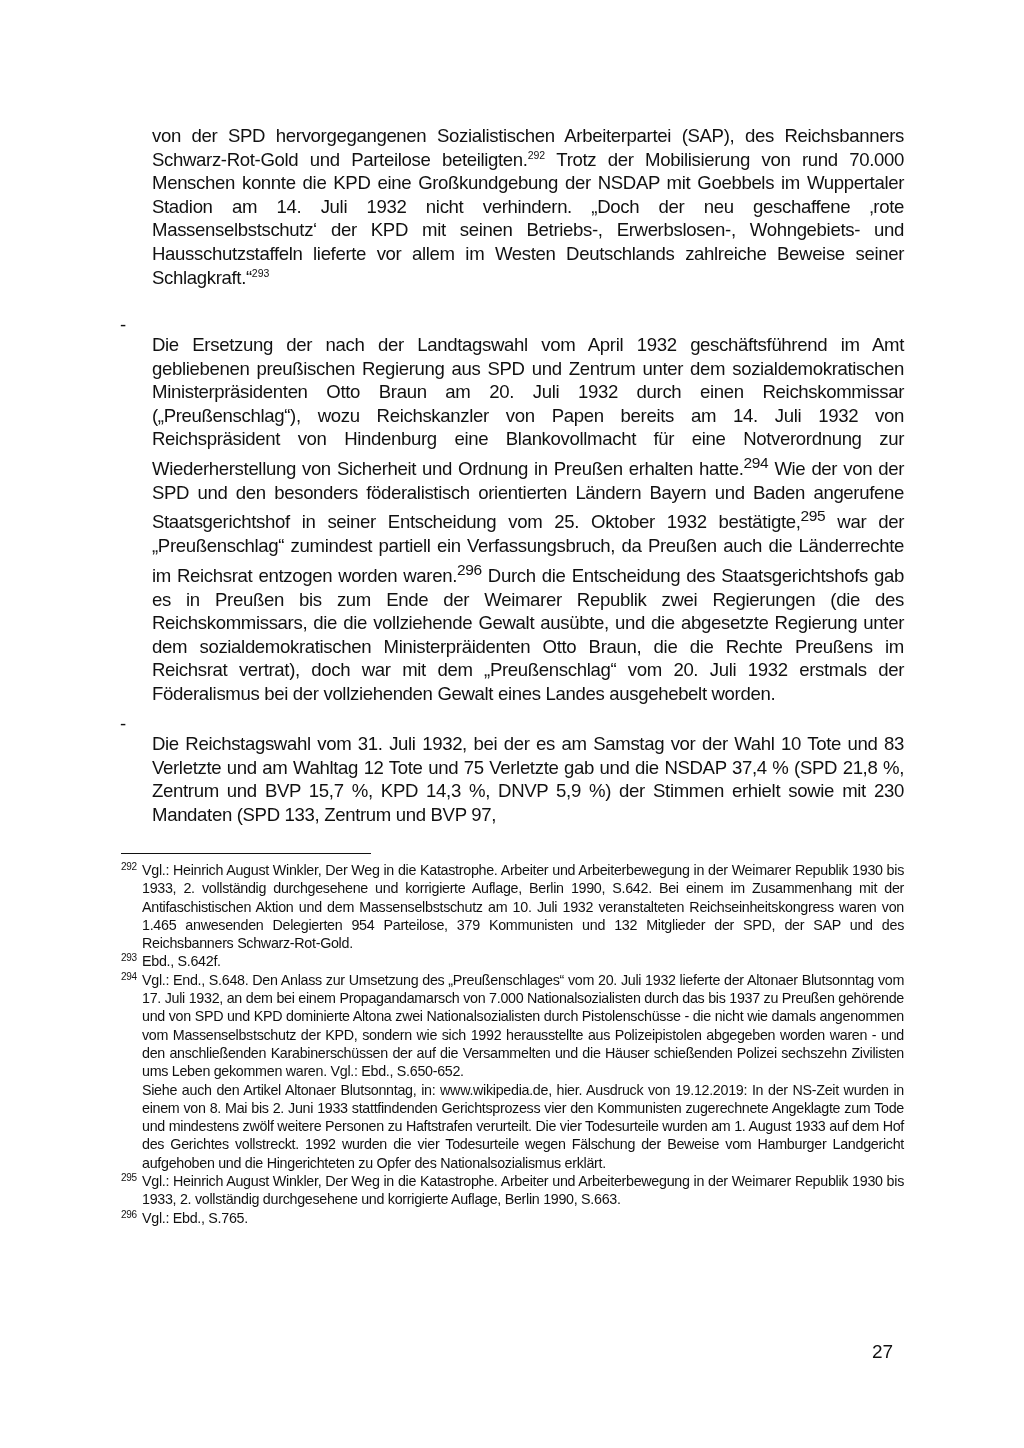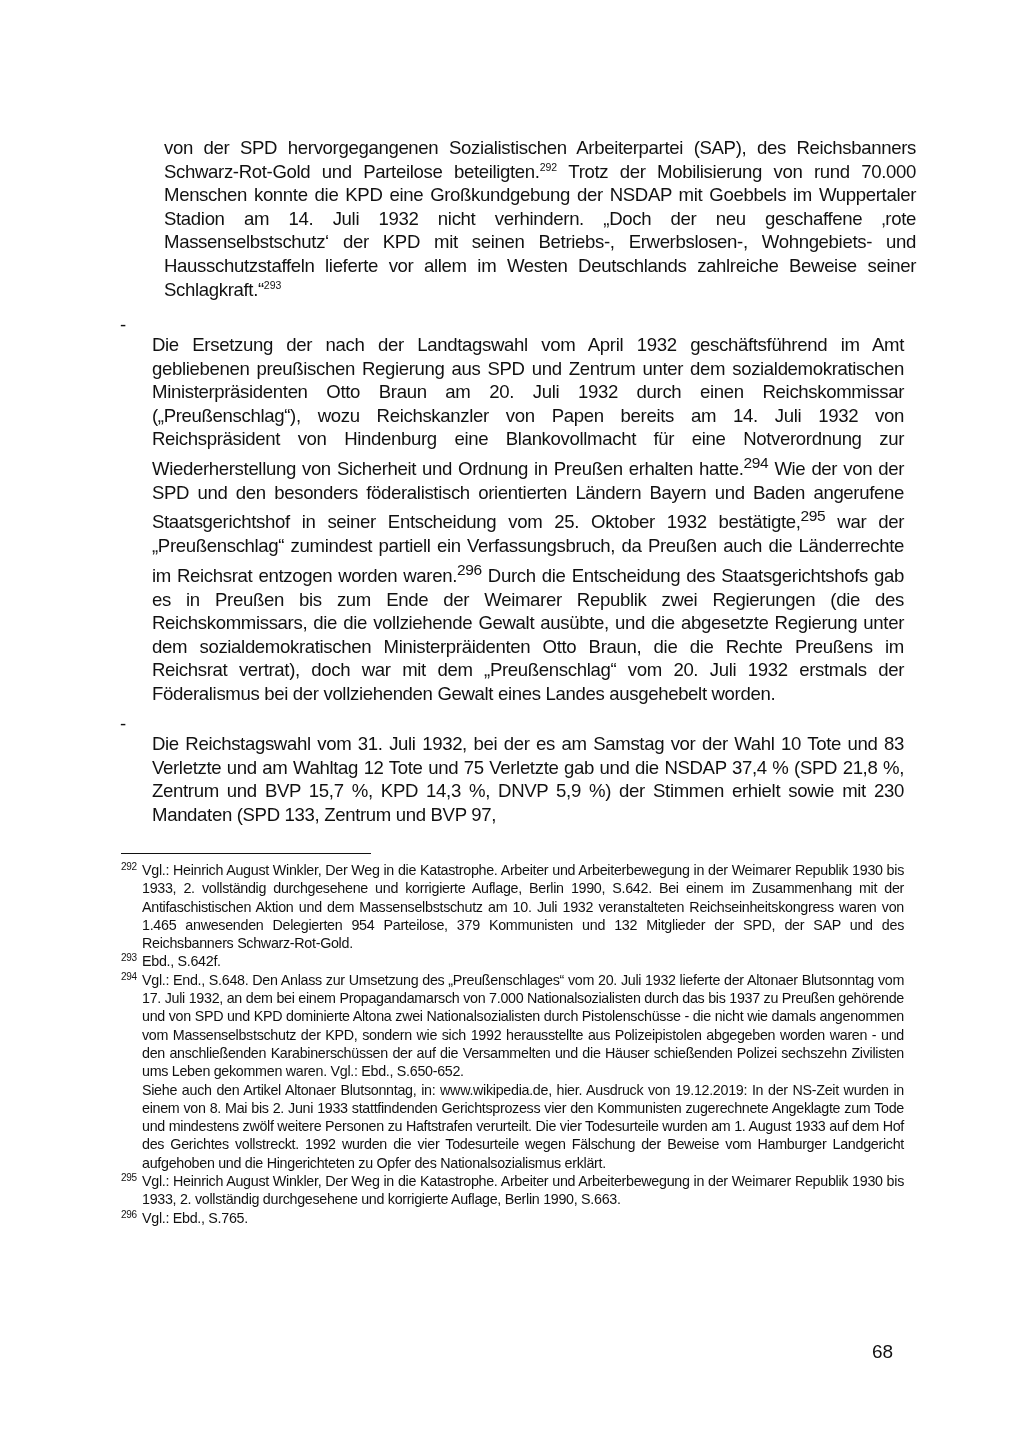--- a/index.html
+++ b/index.html
@@ -20,21 +20,21 @@
   .fn { position: relative; padding-left: 21px; text-align: justify; }
   .fn .num { position: absolute; left: 0; top: 0; font-size: 10px; line-height: 12px; letter-spacing: -0.3px; }
   .fn .cont { display: block; }
   .page-number { position: absolute; left: 872px; top: 1340px; font-size: 19px; line-height: 24px; }
 </style>
 </head>
 <body>
 
 <div class="page">
 
-  <p class="body-text p1" style="margin:12px;">
+  <p class="body-text p1" style="margin:0;">
     <span>von der SPD hervorgegangenen Sozialistischen Arbeiterpartei (SAP), des Reichsbanners Schwarz-Rot-Gold und Parteilose beteiligten.</span><sup>292</sup><span> Trotz der Mobilisierung von rund 70.000 Menschen konnte die KPD eine Großkundgebung der NSDAP mit Goebbels im Wuppertaler Stadion am 14. Juli 1932 nicht verhindern. „Doch der neu geschaffene ‚rote Massenselbstschutz‘ der KPD mit seinen Betriebs-, Erwerbslosen-, Wohngebiets- und Hausschutzstaffeln lieferte vor allem im Westen Deutschlands zahlreiche Beweise seiner Schlagkraft.“</span><sup>293</sup>
   </p>
 
   <div class="bullet-block b1">
     <span class="dash">-</span>
     <div class="txt">
       <span>Die Ersetzung der nach der Landtagswahl vom April 1932 geschäftsführend im Amt gebliebenen preußischen Regierung aus SPD und Zentrum unter dem sozialdemokratischen Ministerpräsidenten Otto Braun am 20. Juli 1932 durch einen Reichskommissar („Preußenschlag“), wozu Reichskanzler von Papen bereits am 14. Juli 1932 von Reichspräsident von Hindenburg eine Blankovollmacht für eine Notverordnung zur Wiederherstellung von Sicherheit und Ordnung in Preußen erhalten hatte.</span><sup>294</sup><span> Wie der von der SPD und den besonders föderalistisch orientierten Ländern Bayern und Baden angerufene Staatsgerichtshof in seiner Entscheidung vom 25. Oktober 1932 bestätigte,</span><sup>295</sup><span> war der „Preußenschlag“ zumindest partiell ein Verfassungsbruch, da Preußen auch die Länderrechte im Reichsrat entzogen worden waren.</span><sup>296</sup><span> Durch die Entscheidung des Staatsgerichtshofs gab es in Preußen bis zum Ende der Weimarer Republik zwei Regierungen (die des Reichskommissars, die die vollziehende Gewalt ausübte, und die abgesetzte Regierung unter dem sozialdemokratischen Ministerpräidenten Otto Braun, die die Rechte Preußens im Reichsrat vertrat), doch war mit dem „Preußenschlag“ vom 20. Juli 1932 erstmals der Föderalismus bei der vollziehenden Gewalt eines Landes ausgehebelt worden.</span>
     </div>
   </div>
 
@@ -62,14 +62,14 @@
     <div class="fn">
       <span class="num">295</span>
       <span>Vgl.: Heinrich August Winkler, Der Weg in die Katastrophe. Arbeiter und Arbeiterbewegung in der Weimarer Republik 1930 bis 1933, 2. vollständig durchgesehene und korrigierte Auflage, Berlin 1990, S.663.</span>
     </div>
     <div class="fn">
       <span class="num">296</span>
       <span>Vgl.: Ebd., S.765.</span>
     </div>
   </div>
 
-  <div class="page-number">68</div>
+  <div class="page-number">27</div>
 </div>
 
 </body></html>

